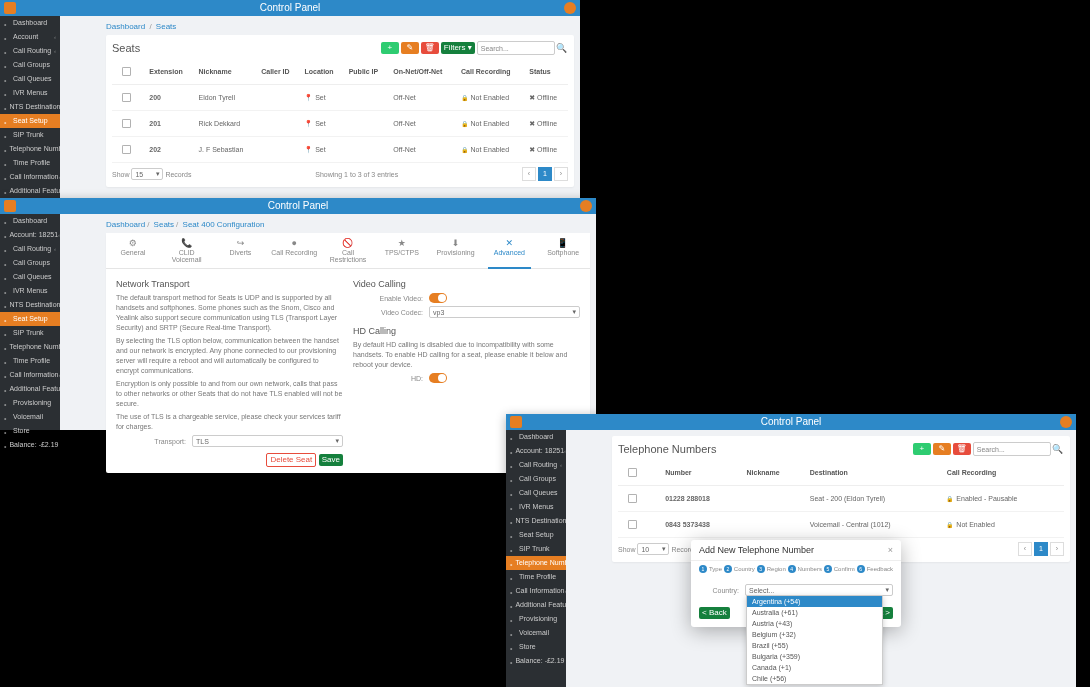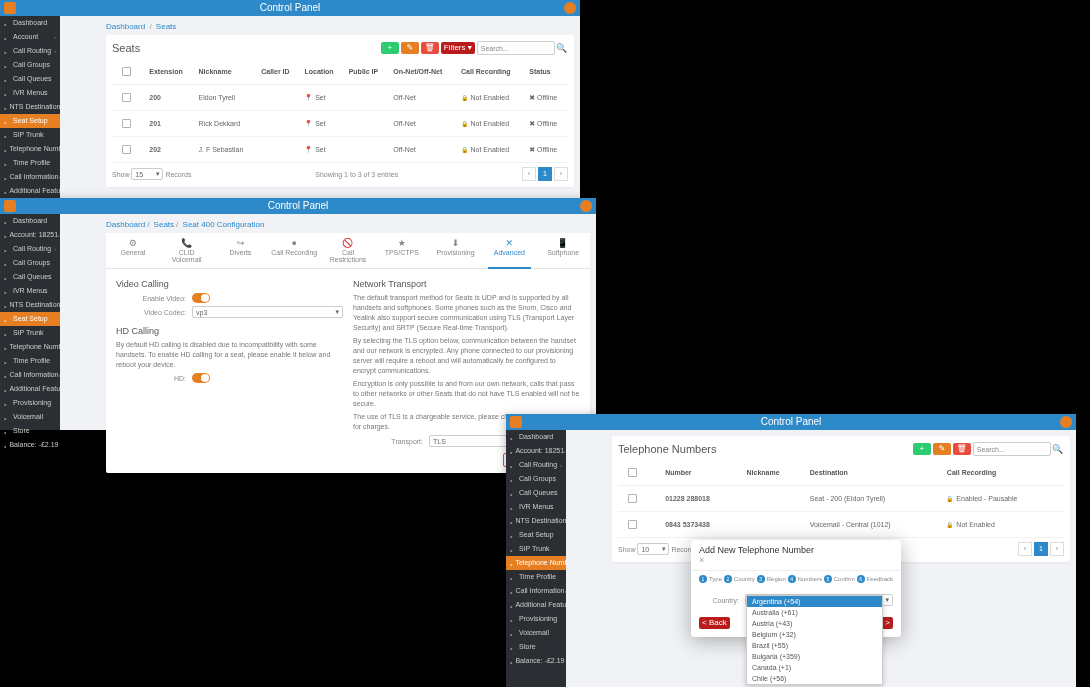--- a/index.html
+++ b/index.html
@@ -118,21 +118,21 @@
     text-align:center;
     font-size:8px;
     color:#fff;
     border-radius:2px;
     padding:0 3px;
     cursor:pointer;
   }
   .btn-green{background:#2ecc71;}
   .btn-orange{background:#e67e22;}
   .btn-red{background:#e74c3c;}
-  .btn-blue{background:#b91c1c;}
+  .btn-blue{background:#15803d;}
   .search {
     border:1px solid #ccc;
     border-radius:2px;
     height:12px;
     font-size:7px;
     padding:0 3px;
     color:#888;
     width:70px;
     display:flex;
     align-items:center;
@@ -239,21 +239,20 @@
     box-shadow:0 4px 20px rgba(0,0,0,0.3);
     width:210px;
   }
   .modal .mhead{
     padding:5px 8px;
     border-bottom:1px solid #eee;
     font-size:9px;
     color:#333;
     display:flex;
     justify-content:space-between;
-    flex-direction:column;
   }
   .modal .mhead .close{color:#999;cursor:pointer;}
   .steps{display:flex;justify-content:space-between;padding:4px 8px;font-size:6px;color:#888;}
   .steps .step{display:flex;align-items:center;gap:2px;}
   .steps .step .dot{width:8px;height:8px;border-radius:50%;background:#2d89c8;color:#fff;font-size:5px;display:flex;align-items:center;justify-content:center;}
   .modal .mbody{padding:4px 8px;}
   .dropdown{
     position:absolute;
     background:#fff;
     border:1px solid #ccc;
@@ -538,59 +537,59 @@
           <div class="tab"><span class="ticon">↪</span>Diverts</div>
           <div class="tab"><span class="ticon">●</span>Call Recording</div>
           <div class="tab"><span class="ticon">🚫</span>Call Restrictions</div>
           <div class="tab"><span class="ticon">★</span>TPS/CTPS</div>
           <div class="tab"><span class="ticon">⬇</span>Provisioning</div>
           <div class="tab active"><span class="ticon">✕</span>Advanced</div>
           <div class="tab"><span class="ticon">📱</span>Softphone</div>
         </div>
       <div class="cols2" style="padding:6px 10px;">
         <div class="col">
+          <div class="section-title">Network Transport</div>
+          <div class="small-text">The default transport method for Seats is UDP and is supported by all handsets and softphones. Some phones such as the Snom, Cisco and Yealink also support secure communication using TLS (Transport Layer Security) and SRTP (Secure Real-time Transport).</div>
+          <div class="small-text" style="margin-top:3px;">By selecting the TLS option below, communication between the handset and our network is encrypted. Any phone connected to our provisioning server will require a reboot and will automatically be configured to encrypt communications.</div>
+          <div class="small-text" style="margin-top:3px;">Encryption is only possible to and from our own network, calls that pass to other networks or other Seats that do not have TLS enabled will not be secure.</div>
+          <div class="small-text" style="margin-top:3px;">The use of TLS is a chargeable service, please check your services tariff for charges.</div>
+          <div class="form-row">
+            <label>Transport:</label>
+            <div class="ctrl">
+                <div class="select">
+                  <span>TLS</span>
+                  <span>▾</span>
+                </div>
+              </div>
+          </div>
+          <div class="btn-row">
+            <span class="btn-sm" style="background:#fff;color:#e74c3c;border:1px solid #e74c3c;">Delete Seat</span>
+            <span class="btn-sm btn-blue">Save</span>
+          </div>
+        </div>
+        <div class="col">
           <div class="section-title">Video Calling</div>
           <div class="form-row">
             <label>Enable Video:</label>
             <span class="toggle"></span>
           </div>
           <div class="form-row">
             <label>Video Codec:</label>
             <div class="ctrl">
                 <div class="select">
                   <span>vp3</span>
                   <span>▾</span>
                 </div>
               </div>
           </div>
           <div class="section-title" style="margin-top:8px;">HD Calling</div>
           <div class="small-text">By default HD calling is disabled due to incompatibility with some handsets. To enable HD calling for a seat, please enable it below and reboot your device.</div>
           <div class="form-row">
             <label>HD:</label>
             <span class="toggle"></span>
-          </div>
-        </div>
-        <div class="col">
-          <div class="section-title">Network Transport</div>
-          <div class="small-text">The default transport method for Seats is UDP and is supported by all handsets and softphones. Some phones such as the Snom, Cisco and Yealink also support secure communication using TLS (Transport Layer Security) and SRTP (Secure Real-time Transport).</div>
-          <div class="small-text" style="margin-top:3px;">By selecting the TLS option below, communication between the handset and our network is encrypted. Any phone connected to our provisioning server will require a reboot and will automatically be configured to encrypt communications.</div>
-          <div class="small-text" style="margin-top:3px;">Encryption is only possible to and from our own network, calls that pass to other networks or other Seats that do not have TLS enabled will not be secure.</div>
-          <div class="small-text" style="margin-top:3px;">The use of TLS is a chargeable service, please check your services tariff for charges.</div>
-          <div class="form-row">
-            <label>Transport:</label>
-            <div class="ctrl">
-                <div class="select">
-                  <span>TLS</span>
-                  <span>▾</span>
-                </div>
-              </div>
-          </div>
-          <div class="btn-row">
-            <span class="btn-sm" style="background:#fff;color:#e74c3c;border:1px solid #e74c3c;">Delete Seat</span>
-            <span class="btn-sm btn-blue">Save</span>
           </div>
         </div>
       </div>
     </div>
   </div>
 </div>
 
 <div class="panel" style="left:506px;top:414px;width:570px;height:273px;">
   <div class="titlebar">
     <span class="logo"></span>

